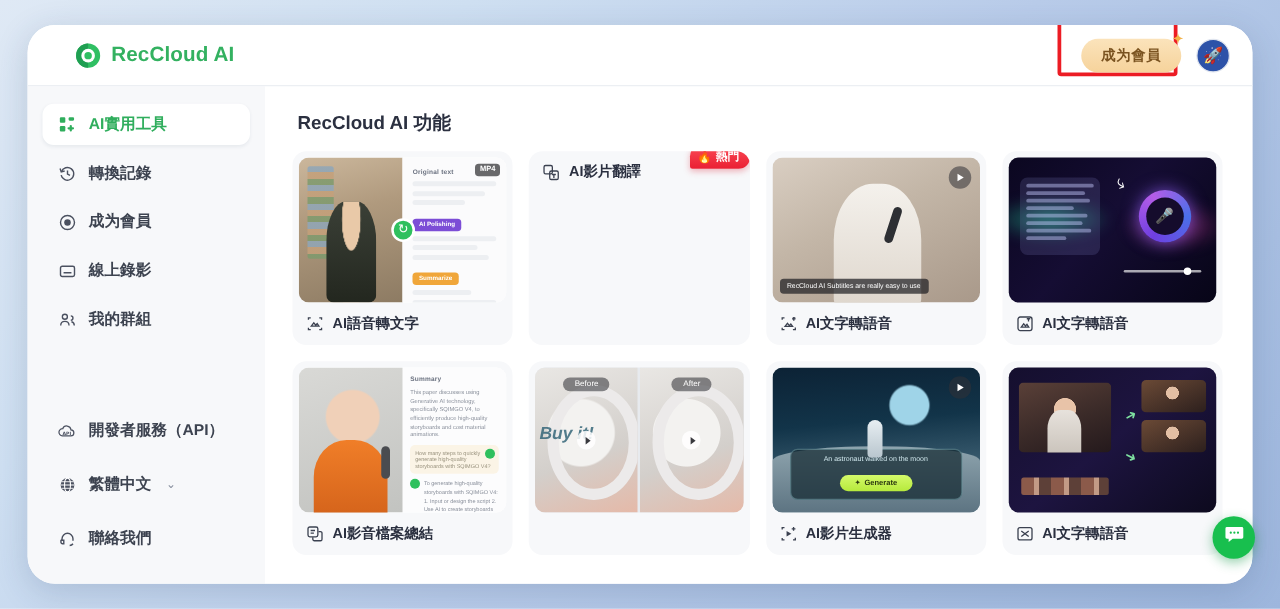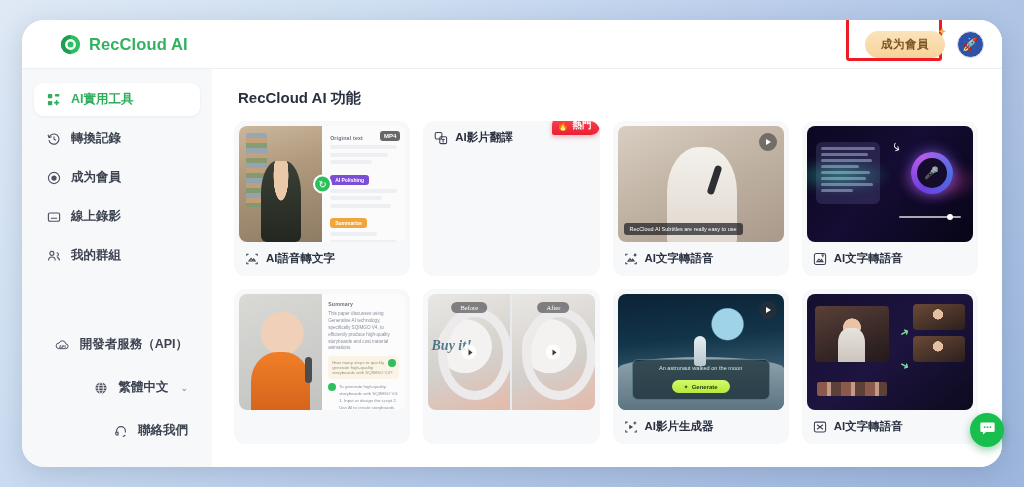--- a/index.html
+++ b/index.html
@@ -86,21 +86,21 @@
   }
   .nav-item .nav-ico {
     width: 15px; height: 15px; display: flex;
     align-items: center; justify-content: center; flex: 0 0 15px;
   }
   .nav-item.active {
     background: #ffffff; color: #30ae5d;
     box-shadow: 0 1px 3px rgba(30,60,90,.07);
   }
   .nav-spacer { flex: 1; min-height: 10px; }
-  .nav-bottom .nav-item { margin-bottom: 10px; justify-content: flex-end; }
+  .nav-bottom .nav-item { margin-bottom: 10px; }
   .chev { font-size: 9px; color: #8d94a3; margin-left: 2px; }
   
   #main {
     flex: 1; background: #ffffff;
     padding: 16px 24px 10px 22px;
     overflow: hidden;
   }
   #main-title {
     font-size: 15px; font-weight: 700; color: #2b3040;
     margin: 4px 0 13px 4px;
@@ -332,21 +332,21 @@
     font-size:4.4px; color:#9a937f; position:relative;
   }
   .t5 .badge-g {
     width:8px; height:8px; border-radius:50%; background:#2fc05e;
     position:absolute; right:3px; top:3px;
   }
   .t5 .ans { display:flex; gap:3px; }
   .t5 .ans .dotg { width:8px;height:8px;border-radius:50%;background:#2fc05e;flex:0 0 8px;}
   .t5 .ans .txt { font-size:4.4px; color:#8a909c; line-height:1.6; }
   
-  .t6 { display: flex; gap: 2px; background: #e7eaee; font-family: Liberation Serif, serif; }
+  .t6 { display: flex; gap: 2px; background: #e7eaee; }
   .t6 .half {
     flex: 1; position: relative; overflow: hidden;
     background:
       radial-gradient(circle at 45% 45%, #f3f2f0 0 34%, transparent 35%),
       linear-gradient(160deg,#e9e7e4 0%,#d3cfcb 60%,#e5b9a8 100%);
   }
   .t6 .half::before {
     content:""; position:absolute; left:12%; top:12%; width:68%; height:64%;
     border: 9px solid #eceaea; border-radius: 50%;
     background: transparent;
@@ -682,20 +682,30 @@
               <div class="bubble">
                 <span class="badge-g"></span>
                 <span>How many steps to quickly generate high-quality storyboards with SQIMGO V4?</span>
               </div>
               <div class="ans">
                 <span class="dotg"></span>
                 <span class="txt">To generate high-quality storyboards with SQIMGO V4: 1. Input or design the script 2. Use AI to create storyboards 3. Review and adjust 4. Export</span>
               </div>
             </div>
           </div>
+          <div class="card-label">
+            <span class="ci">
+              <svg viewBox="0 0 16 16" width="14" height="14" fill="none" stroke="#3b4150" stroke-width="1.2">
+                <rect x="1.6" y="1.8" width="9" height="9" rx="1.6"></rect>
+                <path d="M6 11.2v1.8a1.4 1.4 0 0 0 1.4 1.4h5.6a1.4 1.4 0 0 0 1.4-1.4V7.4A1.4 1.4 0 0 0 13 6h-1.8"></path>
+                <path d="M4 5h4M4 7.4h3"></path>
+              </svg>
+            </span>
+            <span>AI影音檔案總結</span>
+          </div>
         </div>
 
         <div class="card">
           <div class="thumb t6">
             <div class="half">
               <div class="tag">Before</div>
               <div class="wm">Buy it!</div>
               <div class="pc"></div>
             </div>
             <div class="half">

